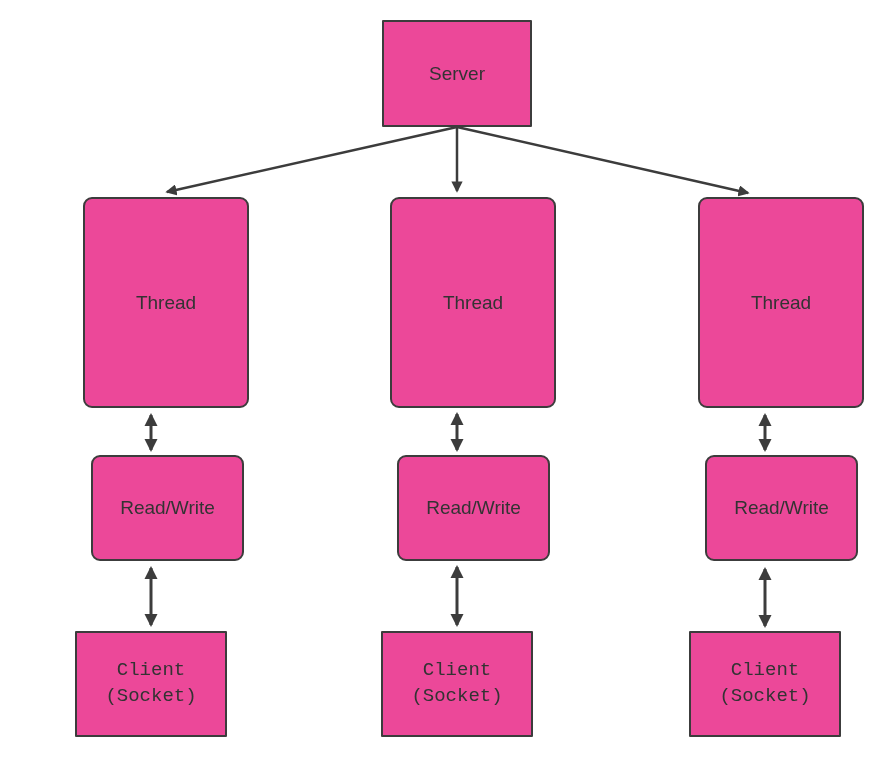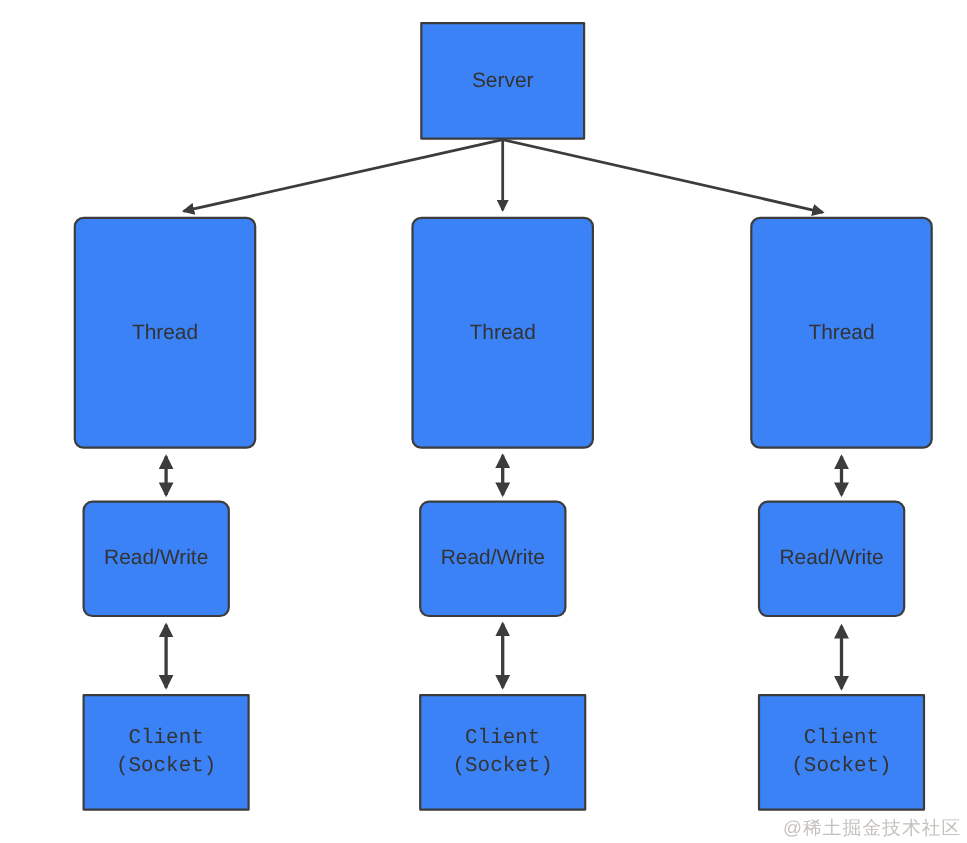--- a/index.html
+++ b/index.html
@@ -18,45 +18,45 @@
   .connectors {
     position: absolute;
     left: 0;
     top: 0;
     width: 879px;
     height: 766px;
   }
   .node {
     position: absolute;
     box-sizing: border-box;
-    background: #3b82f6;
+    background: #ec4899;
     border: 2.5px solid #3c3c3c;
     color: #333333;
     display: flex;
     align-items: center;
     justify-content: center;
     text-align: center;
     font-size: 19px;
     line-height: 1.35;
     white-space: pre-line;
   }
-  .node.rounded { border-radius: 9px; }
+  .node.rounded { border-radius: 9px; margin-left: 16px; }
   .node.square  { border-radius: 1px; }
 
   
   .n-server { left: 382px; top: 20px;  width: 150px; height: 107px; }
 
   
   .n-thread   { top: 197px; width: 166px; height: 211px; }
   .n-thread.c0 { left: 67px;  }
   .n-thread.c1 { left: 374px; }
   .n-thread.c2 { left: 682px; }
 
   
-  .n-rw   { top: 455px; width: 134px; height: 106px; }
+  .n-rw   { top: 455px; width: 153px; height: 106px; }
   .n-rw.c0 { left: 75px;  }
   .n-rw.c1 { left: 381px; }
   .n-rw.c2 { left: 689px; }
 
   
   .n-client   { top: 631px; width: 152px; height: 106px; font-family: Liberation Mono, monospace; }
   .n-client.c0 { left: 75px;  }
   .n-client.c1 { left: 381px; }
   .n-client.c2 { left: 689px; }
 
@@ -129,15 +129,14 @@
     <span>Thread</span>
   </div>
   <div class="node rounded n-rw c2">
     <span>Read/Write</span>
   </div>
   <div class="node square n-client c2">
     <span>Client
 (Socket)</span>
   </div>
 
-  <div class="watermark">@稀土掘金技术社区</div>
 
 </div>
 
 </body></html>

